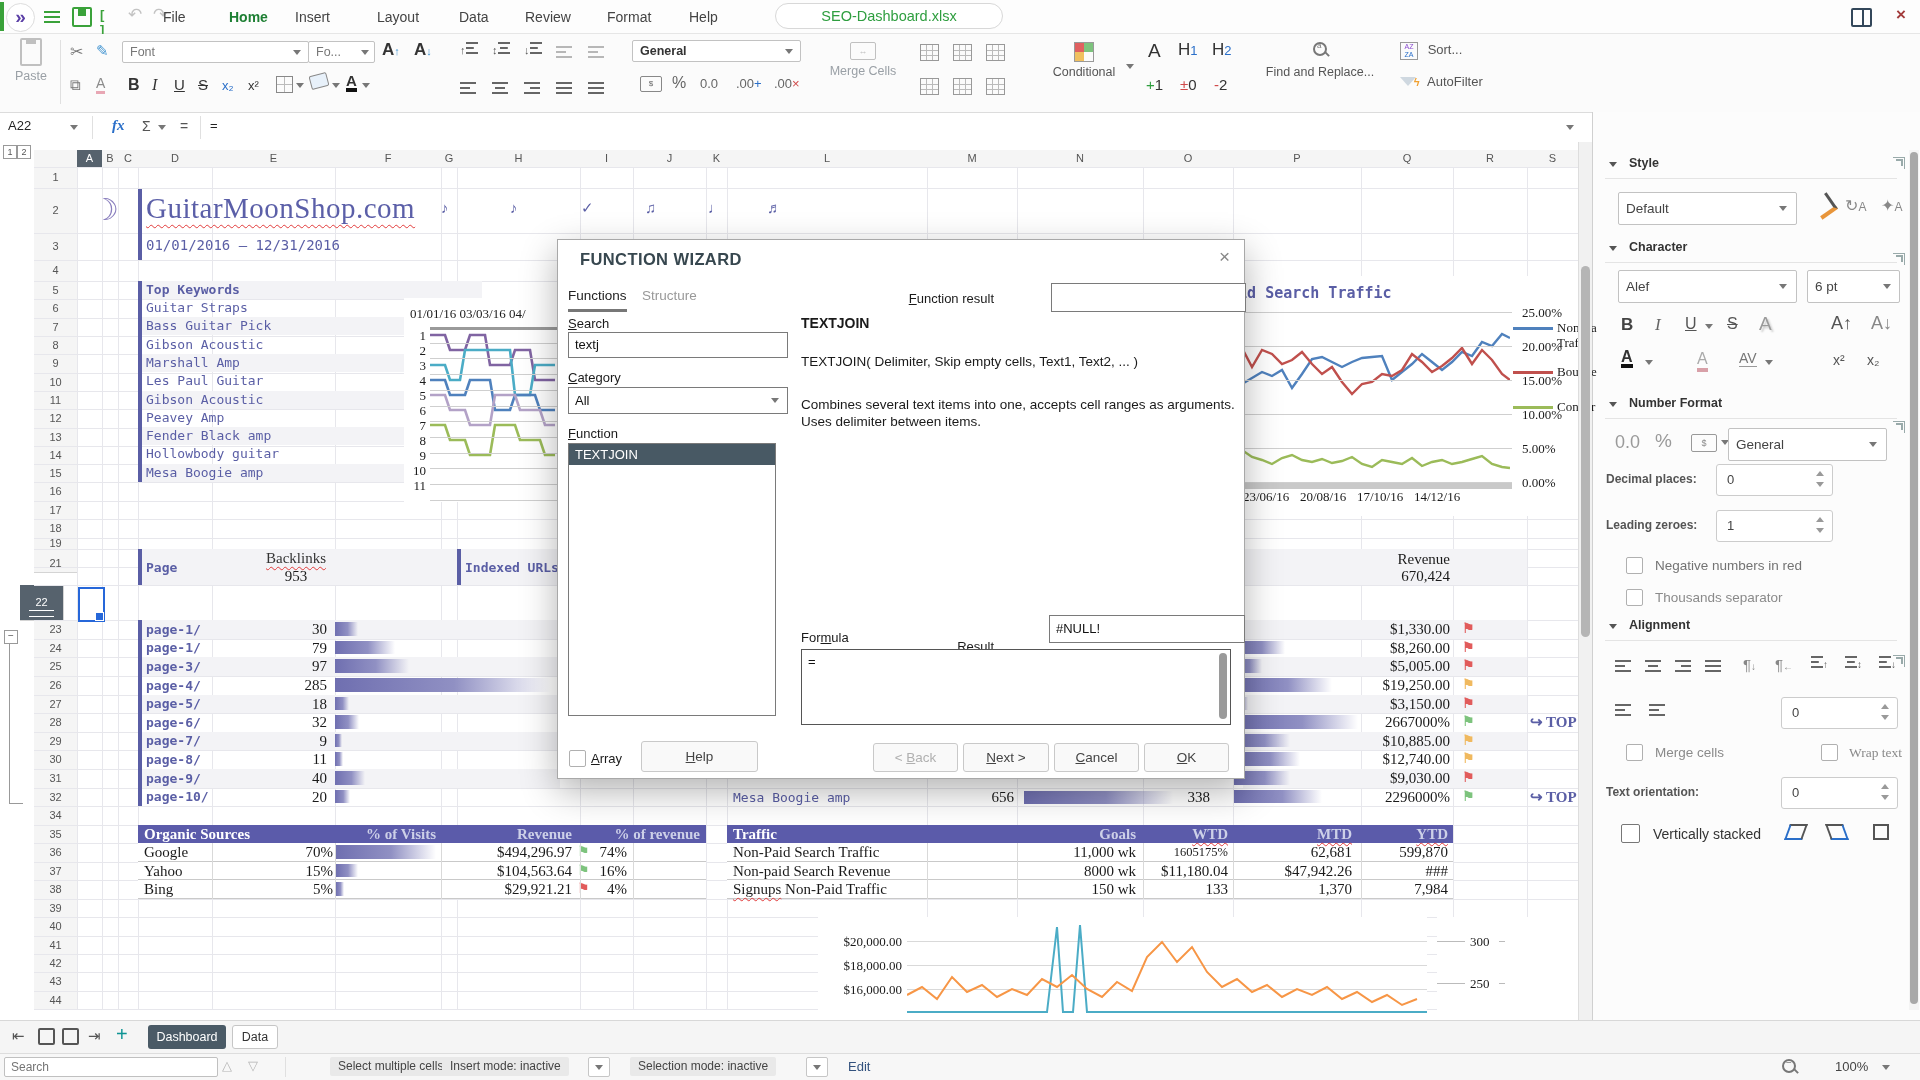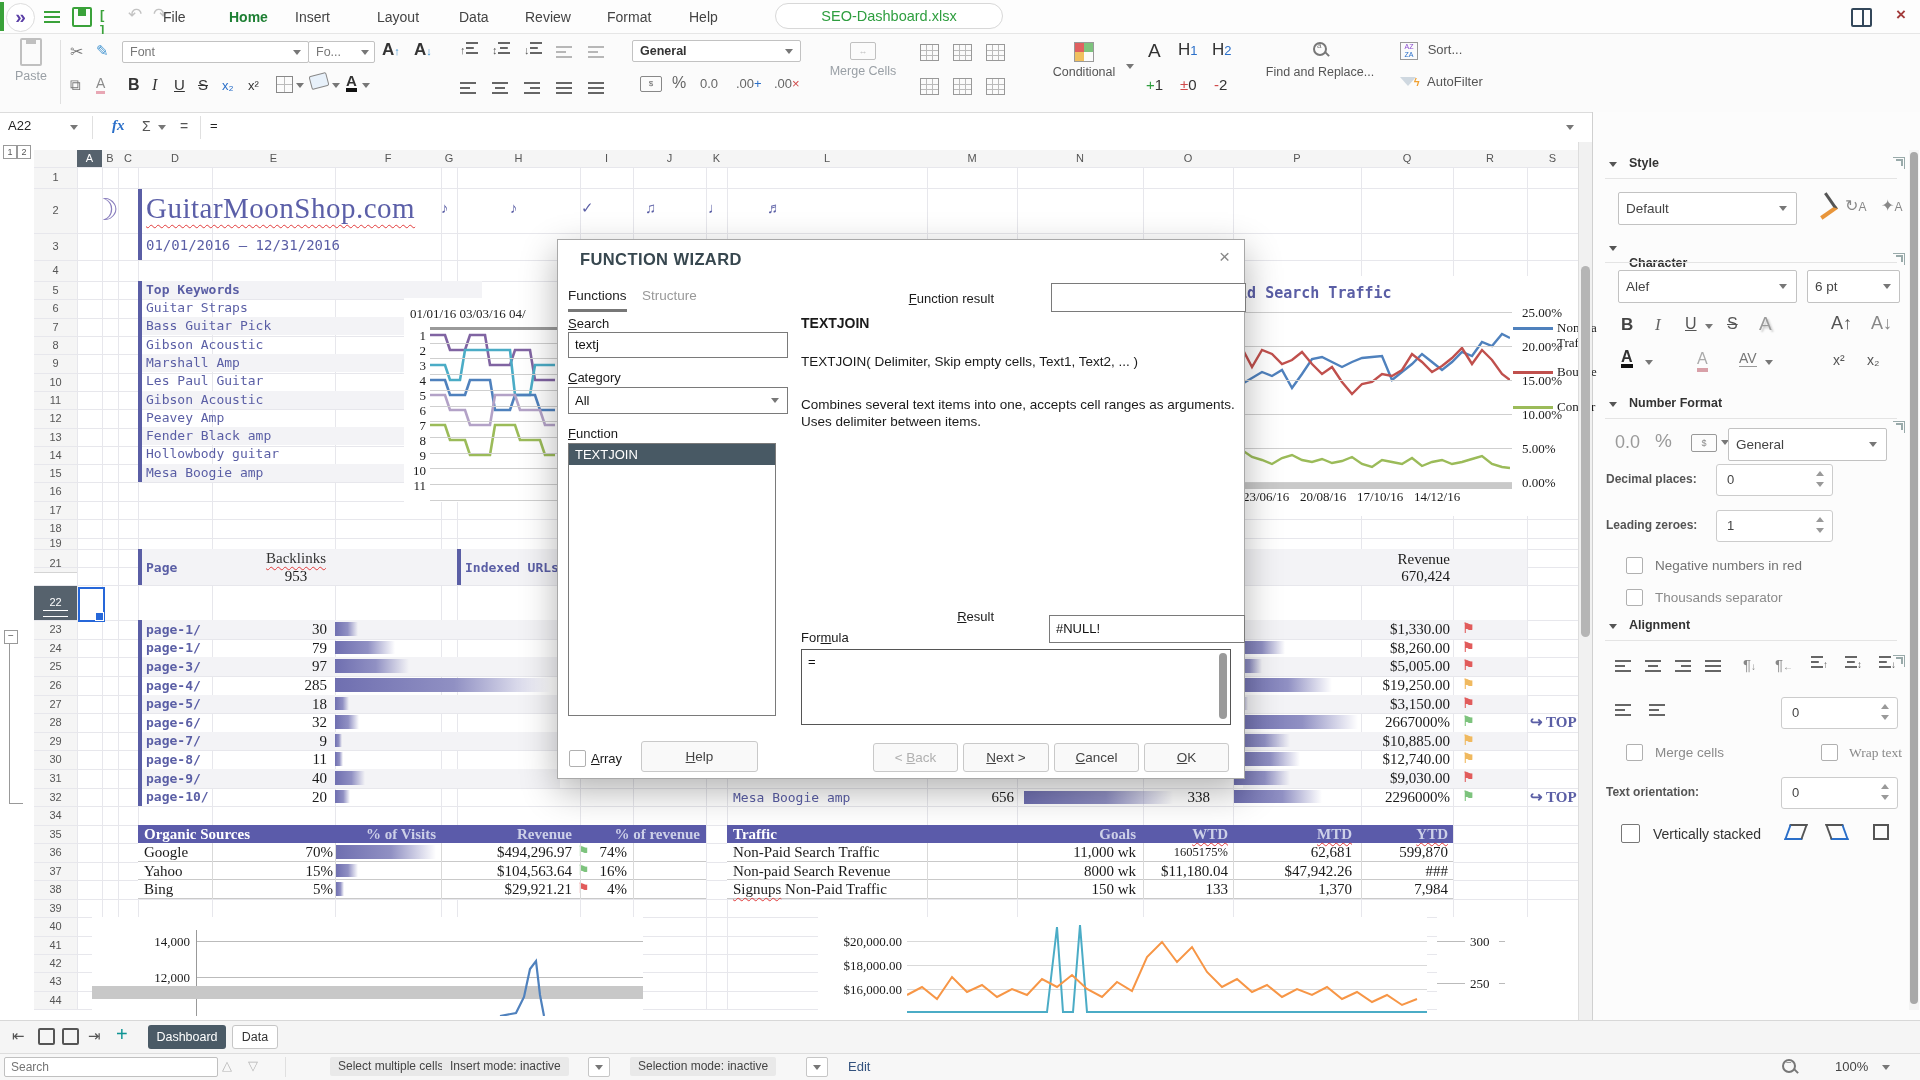--- a/index.html
+++ b/index.html
@@ -280,21 +280,21 @@
       <div class="abs hdrcell" style="left: 34px; top: 501px; width: 43px; height: 18px; line-height: 18px;">17</div>
       <div class="abs gl" style="left: 34px; top: 501px; width: 1544px; height: 1px;"></div>
       <div class="abs hdrcell" style="left: 34px; top: 519px; width: 43px; height: 19px; line-height: 19px;">18</div>
       <div class="abs gl" style="left: 34px; top: 519px; width: 1544px; height: 1px;"></div>
       <div class="abs hdrcell" style="left: 34px; top: 538px; width: 43px; height: 11px; line-height: 11px;">19</div>
       <div class="abs gl" style="left: 34px; top: 538px; width: 1544px; height: 1px;"></div>
       <div class="abs hdrcell" style="left: 34px; top: 549px; width: 43px; height: 18px; line-height: 18px;">20</div>
       <div class="abs gl" style="left: 34px; top: 549px; width: 1544px; height: 1px;"></div>
       <div class="abs hdrcell" style="left: 34px; top: 554px; width: 43px; height: 18px; line-height: 18px;">21</div>
       <div class="abs gl" style="left: 34px; top: 567px; width: 1544px; height: 1px;"></div>
-      <div class="abs hdrcell sel" style="left: 34px; top: 585px; width: 43px; height: 35px; line-height: 35px;">22<div style="position:absolute;left:9px;bottom:3px;width:25px;height:5px;border-top:1px solid #fff;border-bottom:1px solid #fff;"></div></div>
+      <div class="abs hdrcell sel" style="left: 20px; top: 585px; width: 43px; height: 35px; line-height: 35px;">22<div style="position:absolute;left:9px;bottom:3px;width:25px;height:5px;border-top:1px solid #fff;border-bottom:1px solid #fff;"></div></div>
       <div class="abs gl" style="left: 34px; top: 585px; width: 1544px; height: 1px;"></div>
       <div class="abs hdrcell" style="left: 34px; top: 620px; width: 43px; height: 19px; line-height: 19px;">23</div>
       <div class="abs gl" style="left: 34px; top: 620px; width: 1544px; height: 1px;"></div>
       <div class="abs hdrcell" style="left: 34px; top: 639px; width: 43px; height: 18px; line-height: 18px;">24</div>
       <div class="abs gl" style="left: 34px; top: 639px; width: 1544px; height: 1px;"></div>
       <div class="abs hdrcell" style="left: 34px; top: 657px; width: 43px; height: 19px; line-height: 19px;">25</div>
       <div class="abs gl" style="left: 34px; top: 657px; width: 1544px; height: 1px;"></div>
       <div class="abs hdrcell" style="left: 34px; top: 676px; width: 43px; height: 19px; line-height: 19px;">26</div>
       <div class="abs gl" style="left: 34px; top: 676px; width: 1544px; height: 1px;"></div>
       <div class="abs hdrcell" style="left: 34px; top: 695px; width: 43px; height: 18px; line-height: 18px;">27</div>
@@ -611,31 +611,20 @@
       <div class="abs serif" style="left: 372px; top: 199px; font-size: 13px; color: rgb(26, 26, 26);">0.00%</div>
       <div class="abs" style="left: 363px; top: 51px; width: 40px; height: 3px; background: rgb(79, 129, 189);"></div>
       <div class="abs serif" style="left: 407px; top: 44px; font-size: 13px; color: rgb(26, 26, 26); line-height: 15px; white-space: pre;">Non-Pa
 Traffic</div>
       <div class="abs" style="left: 363px; top: 95px; width: 40px; height: 3px; background: rgb(192, 80, 77);"></div>
       <div class="abs serif" style="left: 407px; top: 88px; font-size: 13px; color: rgb(26, 26, 26); line-height: 15px;">Bounce</div>
       <div class="abs" style="left: 363px; top: 130px; width: 40px; height: 3px; background: rgb(155, 187, 89);"></div>
       <div class="abs serif" style="left: 407px; top: 123px; font-size: 13px; color: rgb(26, 26, 26); line-height: 15px;">Conver</div>
     </div>
 
-  <div class="abs" style="left:92px;top:917px;width:551px;height:99px;background:#fff;z-index:5;">
-    <div class="abs serif r" style="left:40px;top:17px;width:58px;font-size:13px;color:#1a1a1a;">14,000</div>
-    <div class="abs serif r" style="left:40px;top:53px;width:58px;font-size:13px;color:#1a1a1a;">12,000</div>
-    <div class="abs" style="left:104px;top:24px;width:447px;height:1px;background:#bbb;"></div>
-    <div class="abs" style="left:104px;top:60px;width:447px;height:1px;background:#bbb;"></div>
-    <div class="abs" style="left:104px;top:13px;width:1px;height:86px;background:#999;"></div>
-    <div class="abs" style="left:0;top:69px;width:551px;height:13px;background:#c8c8c8;"></div>
-    <svg class="abs" style="left:0;top:0;" width="551" height="99" viewBox="0 0 551 99" preserveAspectRatio="none">
-      <polyline fill="none" stroke-width="2.2" points="408,99 424,96 432,80 438,52 444,44 448,78 452,99" stroke="#4f81bd"></polyline>
-    </svg>
-  </div>
 
   <div class="abs" style="left:818px;top:917px;width:609px;height:99px;background:#fff;z-index:5;">
     <div class="abs serif r" style="left:10px;top:17px;width:74px;font-size:13px;color:#1a1a1a;">$20,000.00</div>
     <div class="abs serif r" style="left:10px;top:41px;width:74px;font-size:13px;color:#1a1a1a;">$18,000.00</div>
     <div class="abs serif r" style="left:10px;top:65px;width:74px;font-size:13px;color:#1a1a1a;">$16,000.00</div>
     <div class="abs" style="left:89px;top:24px;width:520px;height:1px;background:#d9d9d9;"></div>
     <div class="abs" style="left:89px;top:48px;width:520px;height:1px;background:#d9d9d9;"></div>
     <div class="abs" style="left:89px;top:72px;width:520px;height:1px;background:#d9d9d9;"></div>
     <svg class="abs" style="left:89px;top:0;" width="520" height="98" viewBox="0 0 520 98" preserveAspectRatio="none">
       <polyline fill="none" stroke-width="2" points="0,95 140,95 150,10 156,95 166,95 173,8 180,95 520,95" stroke="#4bacc6"></polyline>
@@ -678,21 +667,21 @@
     <div class="abs btn" style="left:83px;top:501px;width:115px;height:29px;line-height:29px;"><u>H</u>elp</div>
 
     <div class="abs r" style="left:300px;top:51px;width:136px;font-size:13px;color:#1a1a1a;"><u>F</u>unction result</div>
     <div class="abs dlg-input" style="left:493px;top:43px;width:181px;height:27px;line-height:27px;"></div>
 
     <div class="abs b" style="left:243px;top:75px;font-size:14px;color:#1a1a1a;">TEXTJOIN</div>
     <div class="abs" style="left:243px;top:114px;width:430px;font-size:13.5px;color:#1a1a1a;">TEXTJOIN( Delimiter, Skip empty cells, Text1, Text2, ...  )</div>
     <div class="abs" style="left:243px;top:156px;width:436px;font-size:13.5px;line-height:17px;color:#1a1a1a;">Combines several text items into one, accepts cell ranges as arguments. Uses delimiter between items.</div>
 
     <div class="abs" style="left:243px;top:390px;font-size:13px;color:#1a1a1a;">For<u>m</u>ula</div>
-    <div class="abs r" style="left:380px;top:369px;width:56px;font-size:13px;color:#1a1a1a;"><u>R</u>esult</div>
+    <div class="abs r" style="left:380px;top:399px;width:56px;font-size:13px;color:#1a1a1a;"><u>R</u>esult</div>
     <div class="abs dlg-input" style="left:491px;top:375px;width:182px;height:26px;line-height:26px;">#NULL!</div>
     <div class="abs" style="left:243px;top:409px;width:428px;height:74px;border:1px solid #555;background:#fff;">
       <div style="padding:4px 6px;font-size:13px;color:#111;">=</div>
       <div class="abs" style="right:3px;top:3px;width:8px;height:66px;background:#9a9a9a;border-radius:4px;"></div>
     </div>
 
     <div class="abs btn disabled" style="left:315px;top:503px;width:83px;height:27px;line-height:27px;">&lt; <u>B</u>ack</div>
     <div class="abs btn" style="left:405px;top:503px;width:84px;height:27px;line-height:27px;"><u>N</u>ext &gt;</div>
     <div class="abs btn" style="left:496px;top:503px;width:83px;height:27px;line-height:27px;"><u>C</u>ancel</div>
     <div class="abs btn" style="left:586px;top:503px;width:83px;height:27px;line-height:27px;"><u>O</u>K</div>
@@ -704,21 +693,21 @@
     <div class="abs launch" style="left:300px;top:45px;"></div>
     <div class="abs sbsep" style="left:12px;top:66px;width:292px;"></div>
     <div class="abs combo" style="left:25px;top:80px;width:170px;height:31px;line-height:31px;color:#444;font-size:13.5px;">
       <span>Default</span><span class="car abs" style="right:9px;top:13px;"></span>
     </div>
     <span class="abs" style="left:222px;top:84px;width:16px;height:16px;border-bottom:4px solid #e8953a;transform:rotate(-35deg);border-right:3px solid #555;"></span>
     <span class="abs" style="left:252px;top:84px;font-size:16px;color:#888;">↻<span style="font-size:12px;">A</span></span>
     <span class="abs" style="left:288px;top:84px;font-size:16px;color:#888;">✦<span style="font-size:12px;">A</span></span>
 
     <span class="chev abs" style="left:16px;top:134px;"></span>
-    <div class="abs sbh" style="left:36px;top:144px;">Character</div>
+    <div class="abs sbh" style="left:36px;top:128px;">Character</div>
     <div class="abs launch" style="left:300px;top:129px;"></div>
     <div class="abs sbsep" style="left:12px;top:150px;width:292px;"></div>
     <div class="abs combo" style="left:25px;top:158px;width:170px;height:31px;line-height:31px;color:#444;font-size:13.5px;">
       <span>Alef</span><span class="car abs" style="right:9px;top:13px;"></span>
     </div>
     <div class="abs combo" style="left:214px;top:158px;width:84px;height:31px;line-height:31px;color:#444;font-size:13.5px;">
       <span>6 pt</span><span class="car abs" style="right:8px;top:13px;"></span>
     </div>
     <span class="abs b" style="left:28px;top:203px;font-size:17px;color:#444;">B</span>
     <span class="abs serif" style="left:62px;top:203px;font-size:17px;font-style:italic;color:#666;">I</span>

